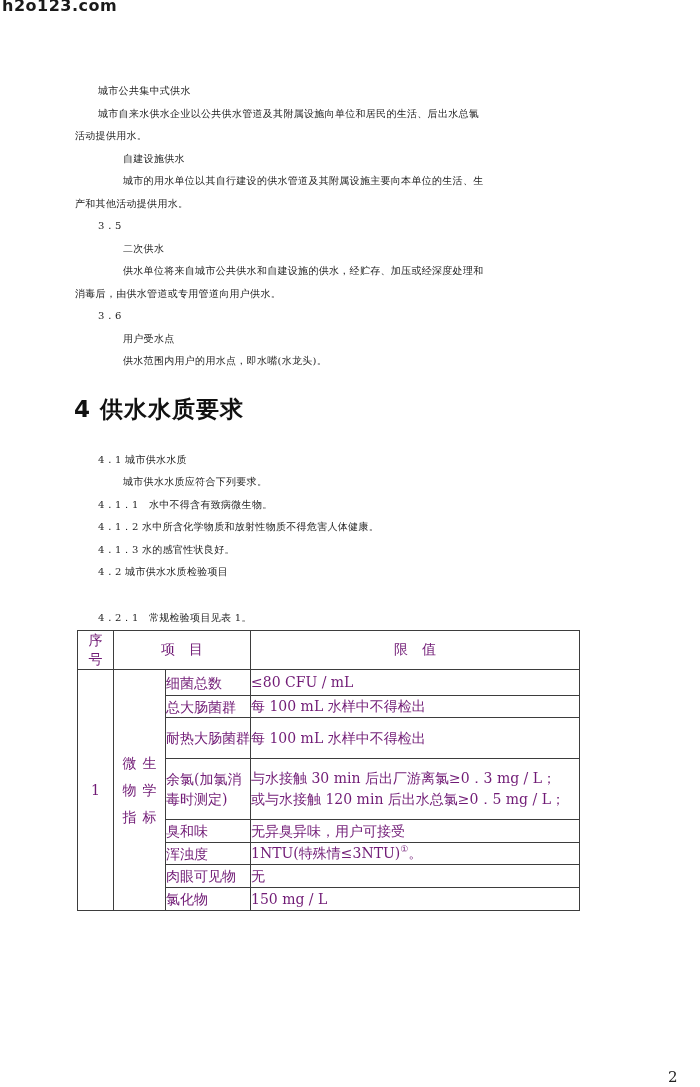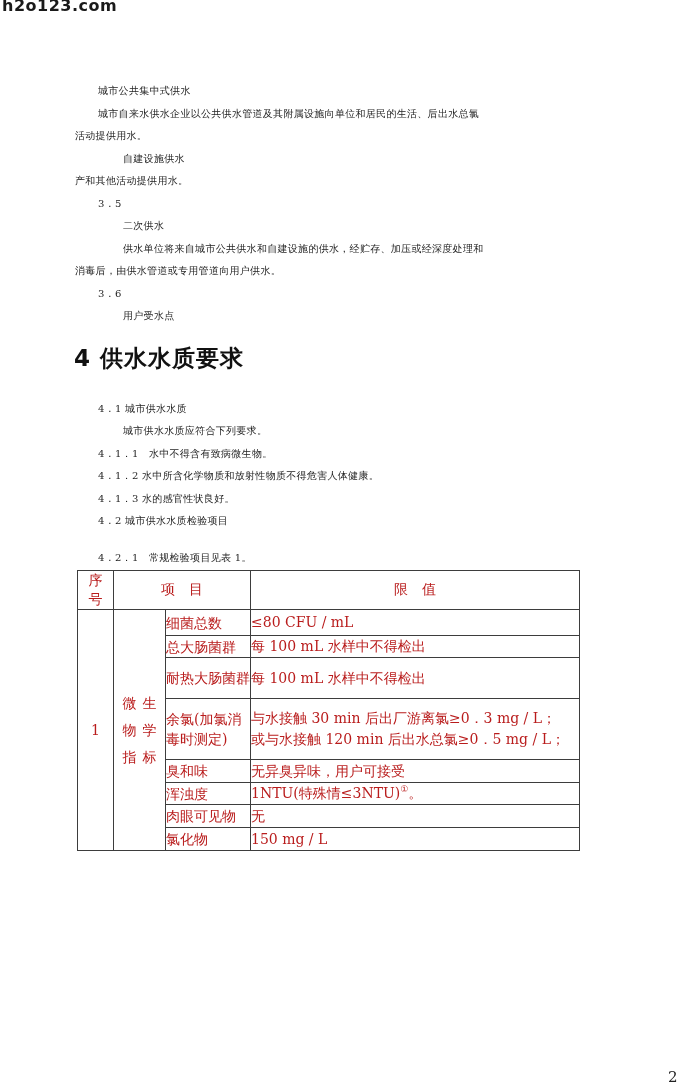--- a/index.html
+++ b/index.html
@@ -22,31 +22,31 @@
   }
   .line{
     height:22.5px;line-height:22.5px;
     font-size:10px;white-space:nowrap;
     letter-spacing:0.3px;
   }
   .L0{padding-left:0;}
   .L1{padding-left:23px;}
   .L2{padding-left:48px;}
   .heading{
-    margin:16px 0 26px -1px;
+    margin:22px 0 26px -1px;
     height:28px;line-height:28px;
     font-family:"DejaVu Sans","Liberation Sans",sans-serif;
     font-weight:bold;font-size:23px;color:#111;
     letter-spacing:1px;
   }
-  .gap-before{margin-top:14px;}
+  .gap-before{margin-top:23px;}
   table.t1{
     border-collapse:collapse;table-layout:fixed;
     width:502px;margin-left:2px;margin-top:1px;
-    font-size:14px;color:#b91c1c;
+    font-size:14px;color:#701a75;
   }
   table.t1 td{
     border:1px solid #3d3d3d;
     vertical-align:middle;
     padding:0;
   }
   col.c-no{width:36px;}
   col.c-grp{width:52px;}
   col.c-item{width:85px;}
   col.c-lim{width:329px;}
@@ -82,27 +82,29 @@
 <body>
 
 <div class="watermark">h2o123.com</div>
 
 <div class="content">
 
   <div class="line L1">城市公共集中式供水</div>
   <div class="line L1">城市自来水供水企业以公共供水管道及其附属设施向单位和居民的生活、后出水总氯</div>
   <div class="line L0">活动提供用水。</div>
   <div class="line L2">自建设施供水</div>
+  <div class="line L2">城市的用水单位以其自行建设的供水管道及其附属设施主要向本单位的生活、生</div>
   <div class="line L0">产和其他活动提供用水。</div>
   <div class="line L1">3．5</div>
   <div class="line L2">二次供水</div>
   <div class="line L2">供水单位将来自城市公共供水和自建设施的供水，经贮存、加压或经深度处理和</div>
   <div class="line L0">消毒后，由供水管道或专用管道向用户供水。</div>
   <div class="line L1">3．6</div>
   <div class="line L2">用户受水点</div>
+  <div class="line L2">供水范围内用户的用水点，即水嘴(水龙头)。</div>
 
   <div class="heading">4 供水水质要求</div>
 
   <div class="line L1">4．1 城市供水水质</div>
   <div class="line L2">城市供水水质应符合下列要求。</div>
   <div class="line L1">4．1．1　水中不得含有致病微生物。</div>
   <div class="line L1">4．1．2 水中所含化学物质和放射性物质不得危害人体健康。</div>
   <div class="line L1">4．1．3 水的感官性状良好。</div>
   <div class="line L1">4．2 城市供水水质检验项目</div>
   <div class="line L1 gap-before">4．2．1　常规检验项目见表 1。</div>

